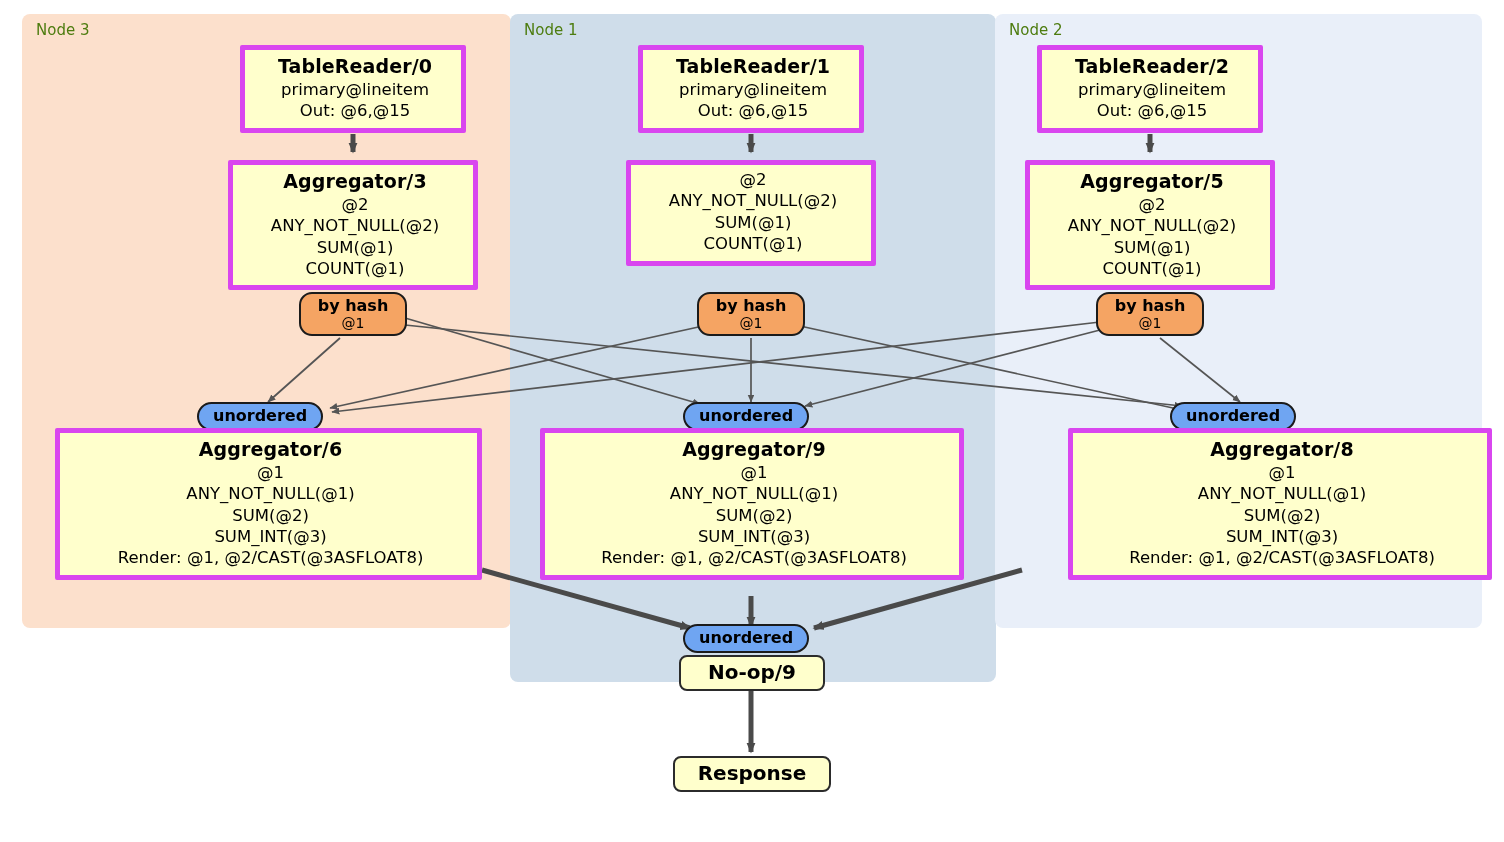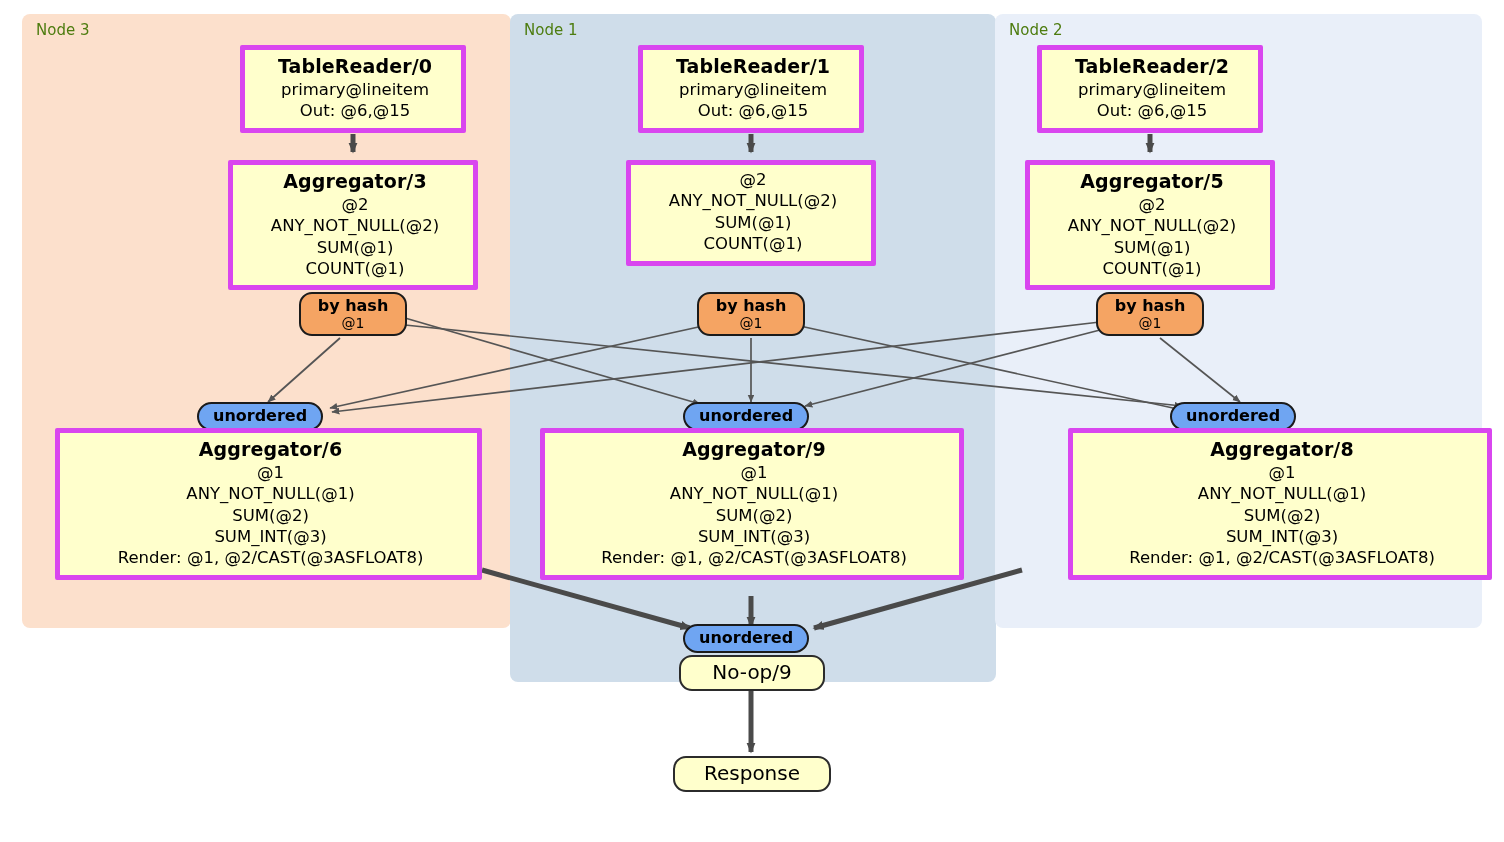--- a/index.html
+++ b/index.html
@@ -88,23 +88,23 @@
     font-size: 16px;
     border-radius: 16px;
     padding: 3px 14px 4px 14px;
   }
 
   .small-box {
     position: absolute;
     box-sizing: border-box;
     background: #FFFFCC;
     border: 2px solid #2b2b2b;
-    border-radius: 13px;
+    border-radius: 8px;
     text-align: center;
-    font-weight: normal;
+    font-weight: bold;
     font-size: 20px;
     color: #000;
     white-space: nowrap;
     padding: 3px 14px 5px 14px;
   }
 </style>
 </head>
 <body>
 
 <div id="stage">

